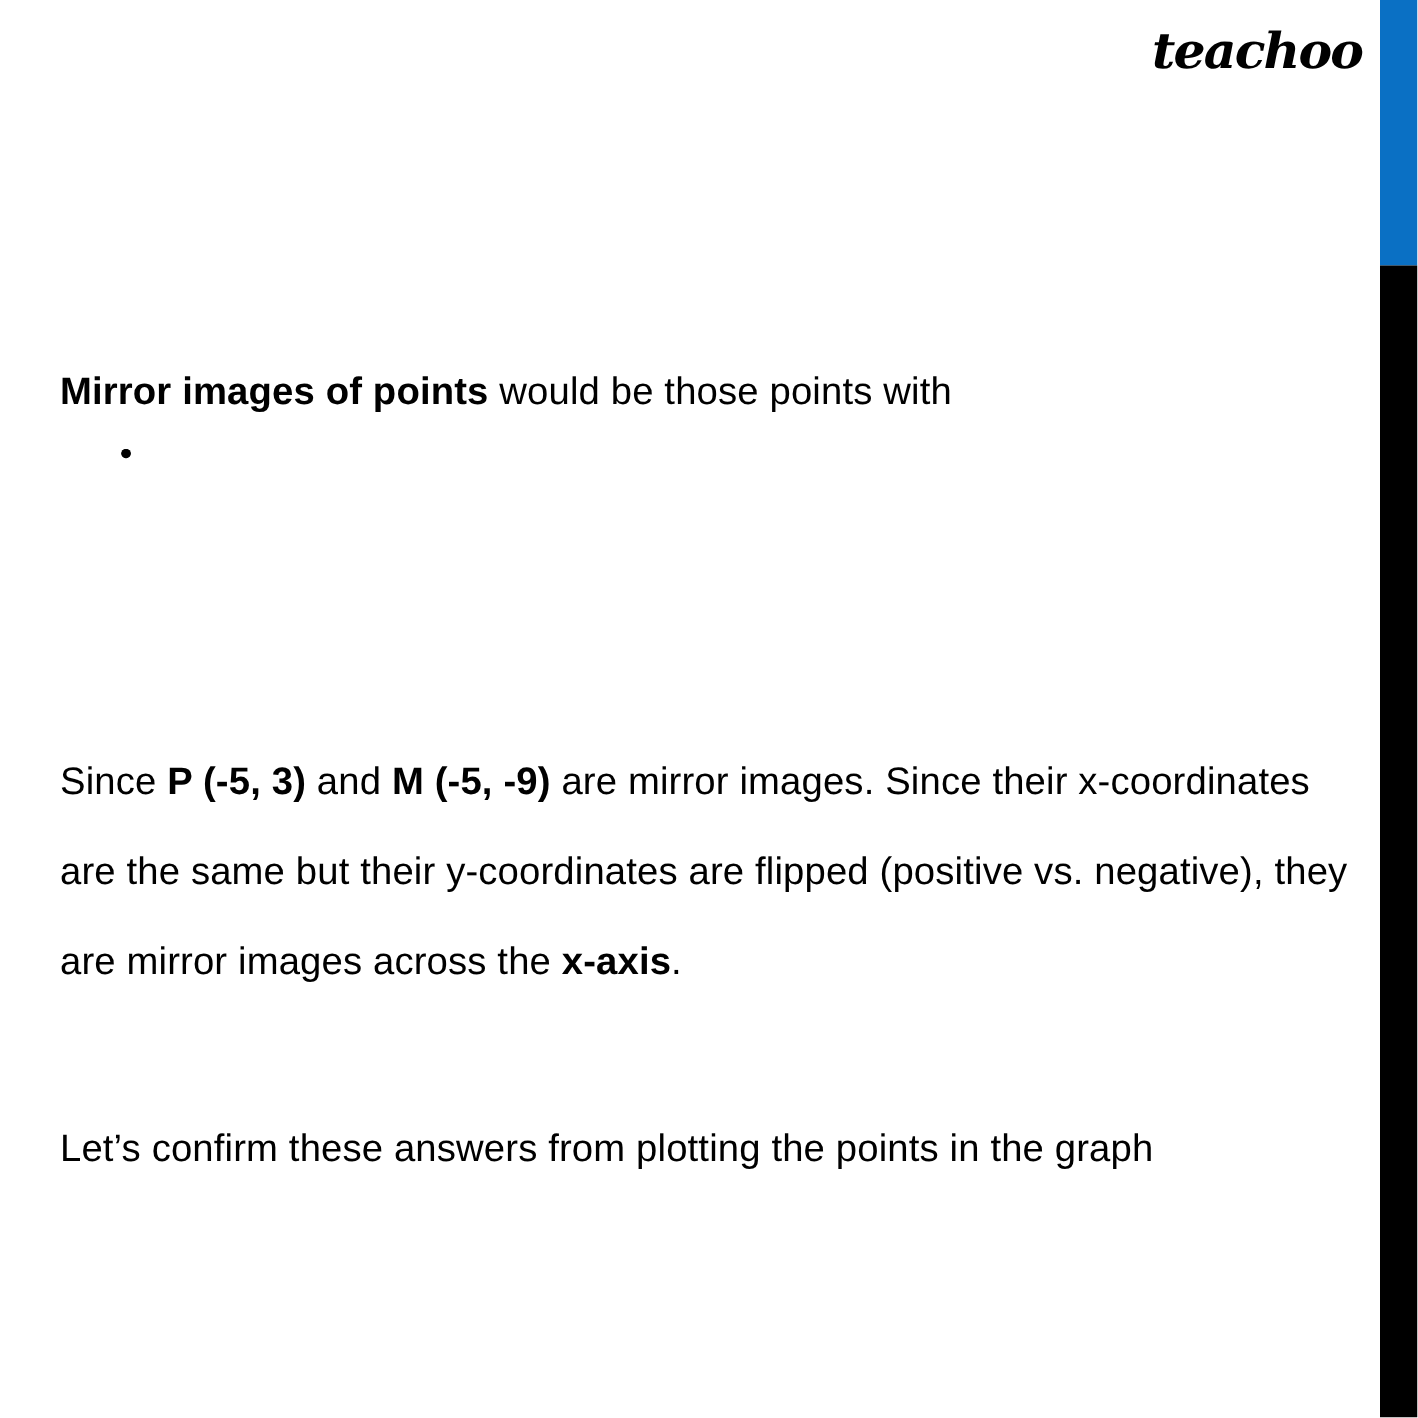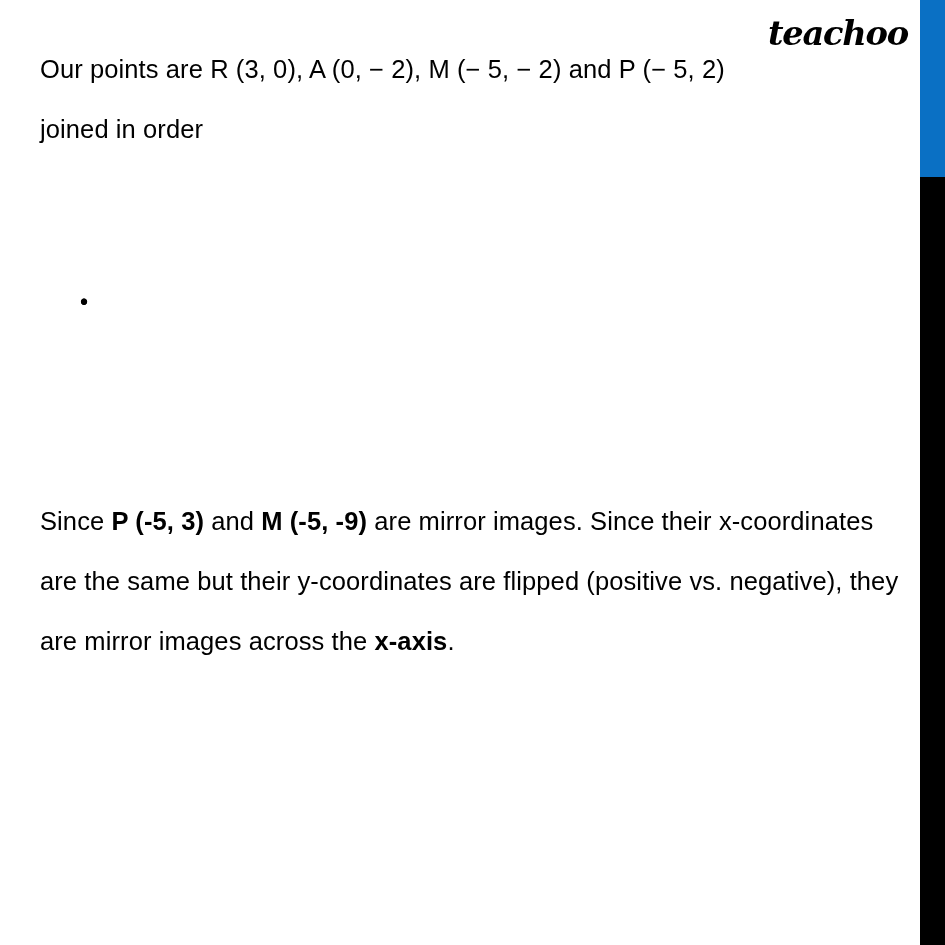--- a/index.html
+++ b/index.html
@@ -136,37 +136,37 @@
 </head>
 <body>
 
 <div class="slide">
 
   <div class="edge-bar-blue" style="background: rgb(10, 112, 196);"></div>
   <div class="edge-bar-black" style="background: rgb(0, 0, 0);"></div>
 
   <div class="content">
 
-    <p class="para p-intro">
-      <span>Our points are R (3, 0), A (0, − 2), M (− 5, − 2) and P (− 5, 2)</span><br>
-      <span>joined in order</span>
+
+    <p class="para p-mirror-lead">
+      <b class="bold">Mirror images of points</b><span> would be those points with</span>
     </p>
-
 
     <ul class="bullets">
       <li>
         <span class="bullet-dot">•</span>
       </li>
       <li>
         <span class="bullet-dot">•</span>
       </li>
     </ul>
 
     <p class="para p-explain">
       <span>Since </span><b class="bold">P (-5, 3)</b><span> and </span><b class="bold">M (-5, -9)</b><span> are mirror images. Since their x-coordinates are the same but their y-coordinates are flipped (positive vs. negative), they are mirror images across the </span><b class="bold">x-axis</b><span>.</span>
     </p>
 
+    <p class="para p-closing">Let’s confirm these answers from plotting the points in the graph</p>
 
   </div>
 
   <div class="watermark">teachoo</div>
 
 </div>
 
 </body></html>

